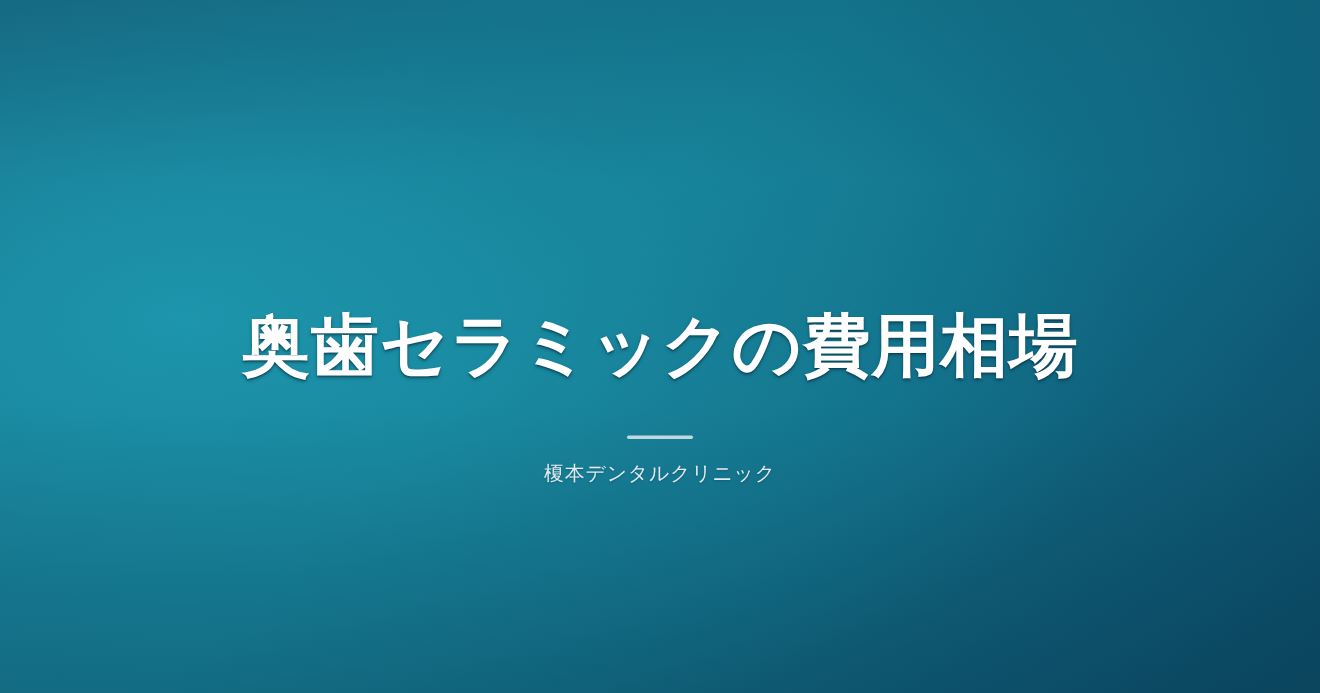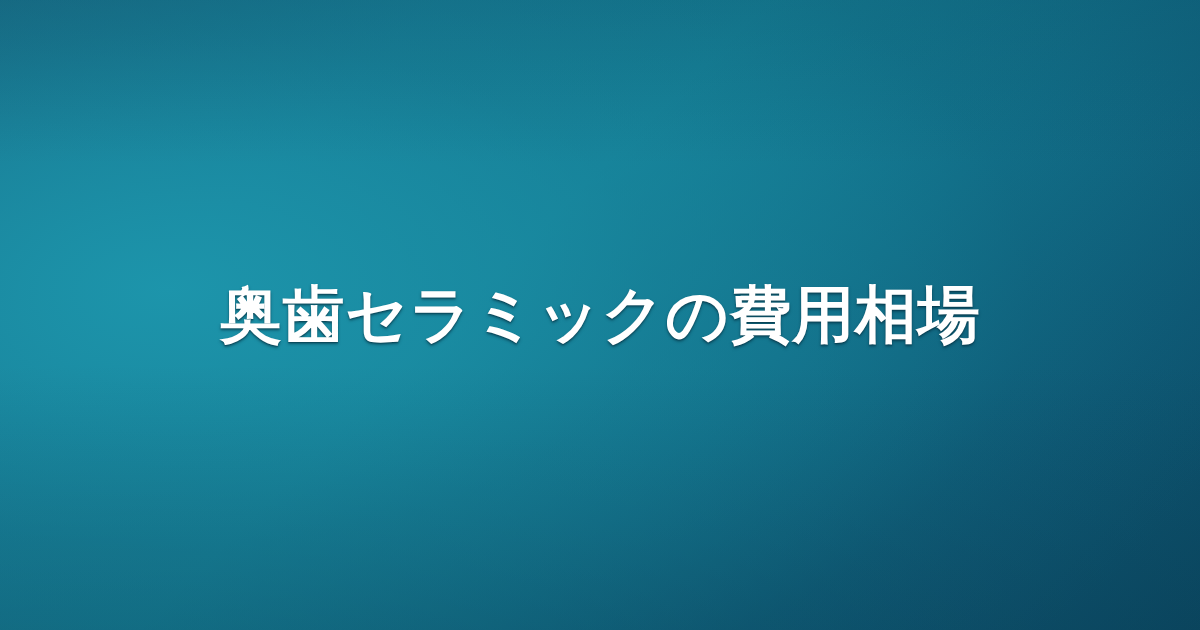--- a/index.html
+++ b/index.html
@@ -123,15 +123,19 @@
 </head>
 <body>
 
 <div class="og-card">
   <div class="content">
 
     <div class="title-block">
       <h1 class="og-title">奥歯セラミックの費用相場</h1>
     </div>
 
+    <div class="meta-block">
+      <div class="divider"></div>
+      <p class="og-subtitle">榎本デンタルクリニック</p>
+    </div>
 
   </div>
 </div>
 
 </body></html>

